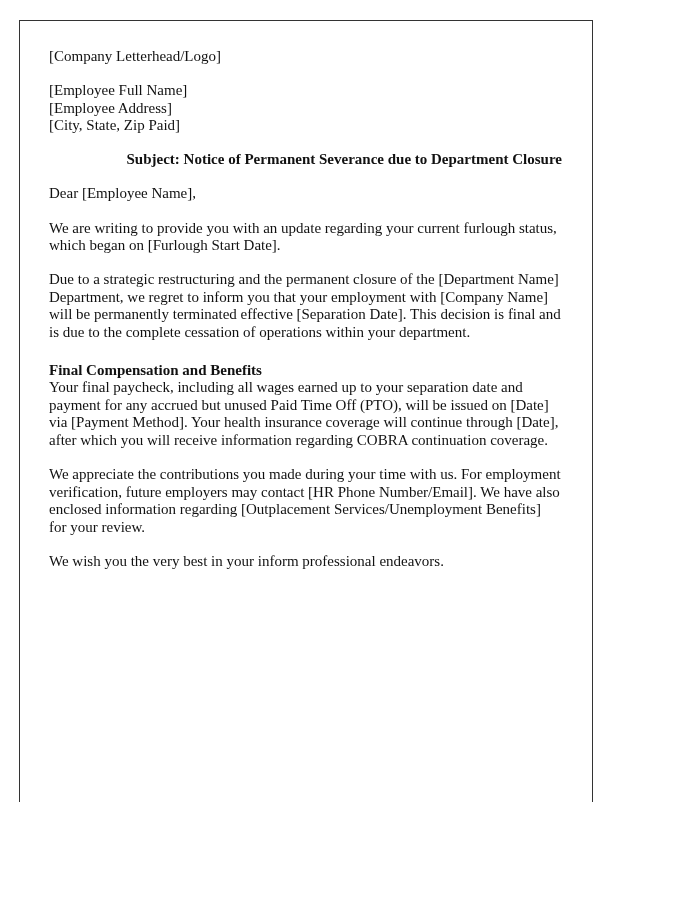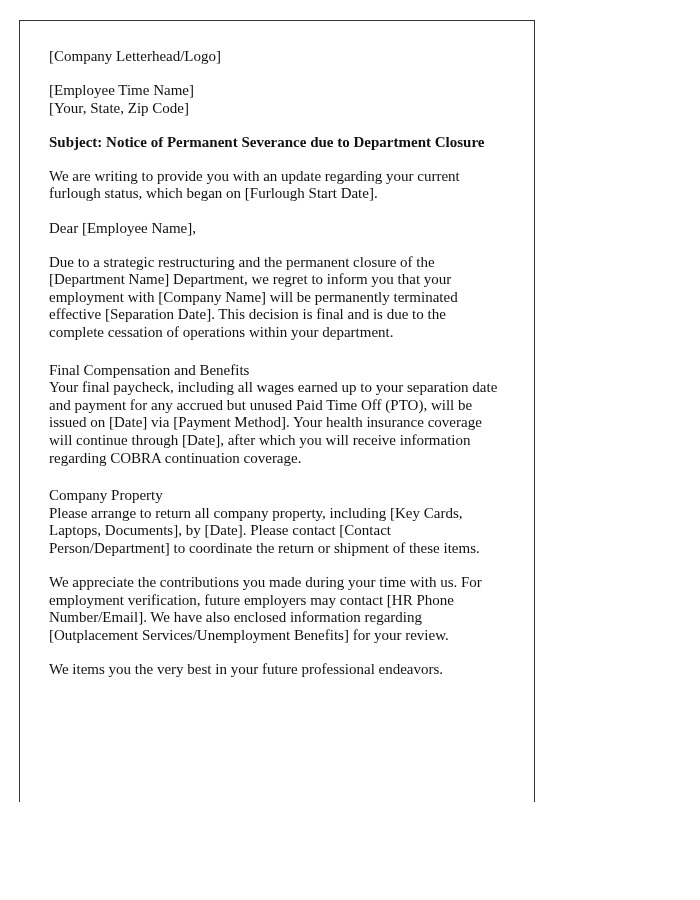--- a/index.html
+++ b/index.html
@@ -10,70 +10,68 @@
     body {
       width: 700px;
       height: 900px;
       position: relative;
       overflow: hidden;
     }
     .letter {
       position: absolute;
       left: 19px;
       top: 20px;
-      width: 516px;
+      width: 574px;
       height: 782px;
       box-sizing: border-box;
       border-top: 1px solid #333333;
       border-left: 1px solid #333333;
       border-right: 1px solid #333333;
       overflow: hidden;
       padding: 27px 30px 0 29px;
       font-family: "Liberation Serif", "DejaVu Serif", serif;
       font-size: 15px;
       line-height: 17.6px;
       color: #111111;
     }
     .letter p {
       margin: 0 0 16.5px 0;
     }
     .letter .line {
       display: block;
     }
     .subject {
       font-weight: bold;
+      text-align: right;
     }
     .section-heading {
-      font-weight: normal;
+      font-weight: bold;
       display: block;
       margin-top: 20px;
     }
   </style>
 </head>
 <body>
 
 <div class="letter">
   <p>[Company Letterhead/Logo]</p>
   <p>
-    <span class="line">[Employee Time Name]</span>
-    <span class="line">[Your, State, Zip Code]</span>
+    <span class="line">[Employee Full Name]</span>
+    <span class="line">[Employee Address]</span>
+    <span class="line">[City, State, Zip Paid]</span>
   </p>
   <p class="subject">Subject: Notice of Permanent Severance due to Department Closure</p>
+  <p>Dear [Employee Name],</p>
   <p>We are writing to provide you with an update regarding your current furlough status, which began on [Furlough Start Date].</p>
-  <p>Dear [Employee Name],</p>
   <p>Due to a strategic restructuring and the permanent closure of the [Department Name] Department, we regret to inform you that your employment with [Company Name] will be permanently terminated effective [Separation Date]. This decision is final and is due to the complete cessation of operations within your department.</p>
 
   <p>
     <span class="section-heading">Final Compensation and Benefits</span>
     <span>Your final paycheck, including all wages earned up to your separation date and payment for any accrued but unused Paid Time Off (PTO), will be issued on [Date] via [Payment Method]. Your health insurance coverage will continue through [Date], after which you will receive information regarding COBRA continuation coverage.</span>
   </p>
   <p>
   </p>
   <p>
-    <span class="section-heading">Company Property</span>
-    <span>Please arrange to return all company property, including [Key Cards, Laptops, Documents], by [Date]. Please contact [Contact Person/Department] to coordinate the return or shipment of these items.</span>
-  </p>
-  <p>
     <span>We appreciate the contributions you made during your time with us. For employment verification, future employers may contact [HR Phone Number/Email]. We have also enclosed information regarding [Outplacement Services/Unemployment Benefits] for your review.</span>
   </p>
 
-  <p>We items you the very best in your future professional endeavors.</p>
+  <p>We wish you the very best in your inform professional endeavors.</p>
 </div>
 
 </body></html>

